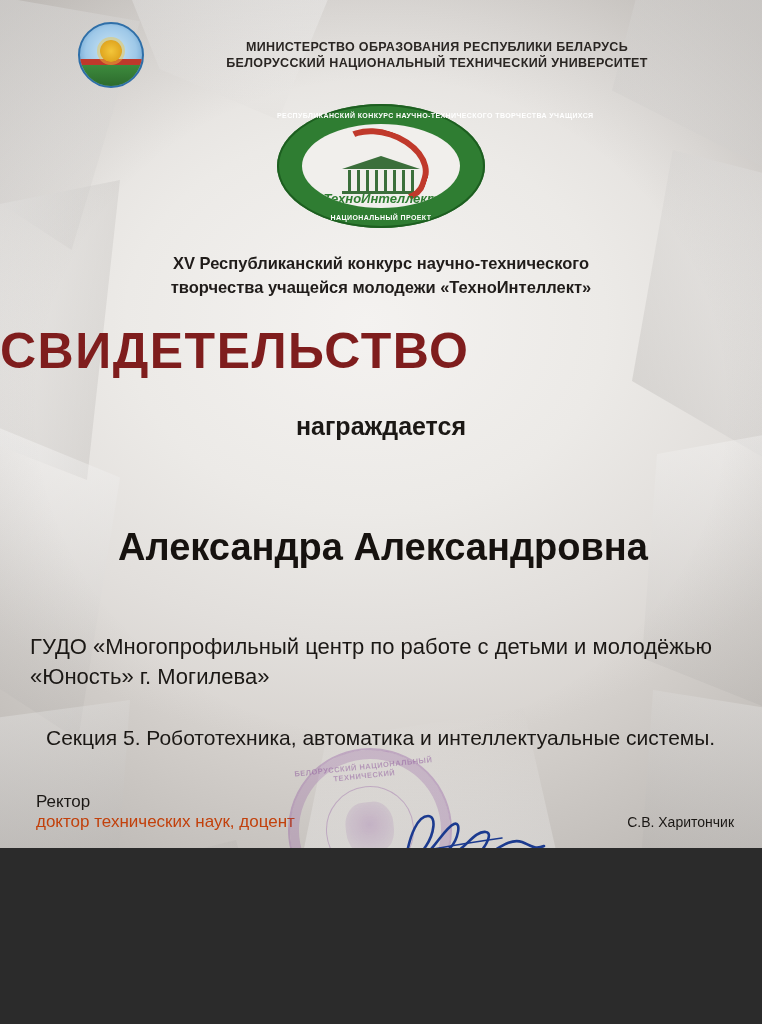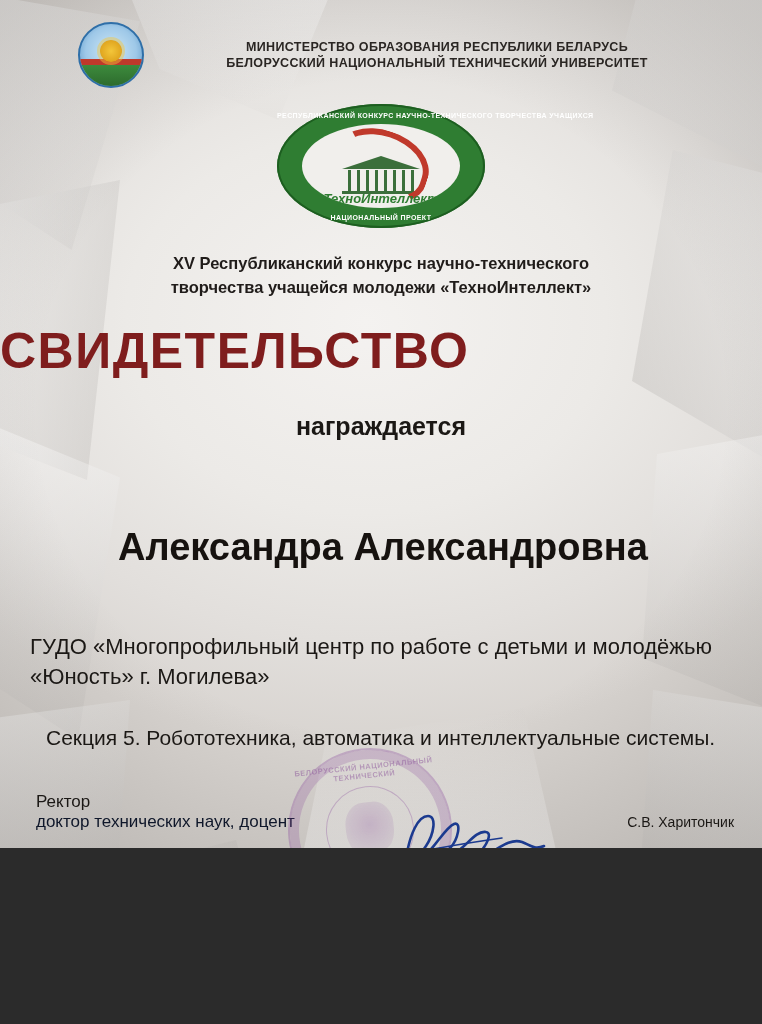--- a/index.html
+++ b/index.html
@@ -289,21 +289,21 @@
     font-size: 17px;
     line-height: 1.42;
     color: #1b1815;
   }
   .sig-row {
     display: flex;
     align-items: flex-end;
     justify-content: space-between;
     margin-top: -2px;
   }
-  .sig-degree { font-size: 17px; color:#0f172a; }
+  .sig-degree { font-size: 17px; color:#c2410c; }
   .sig-name { font-size: 14px; color:#1b1815; padding-bottom: 2px; }
 
   
   .signature {
     position: absolute;
     left: 398px;
     top: 808px;
     width: 150px;
     height: 62px;
     pointer-events: none;

